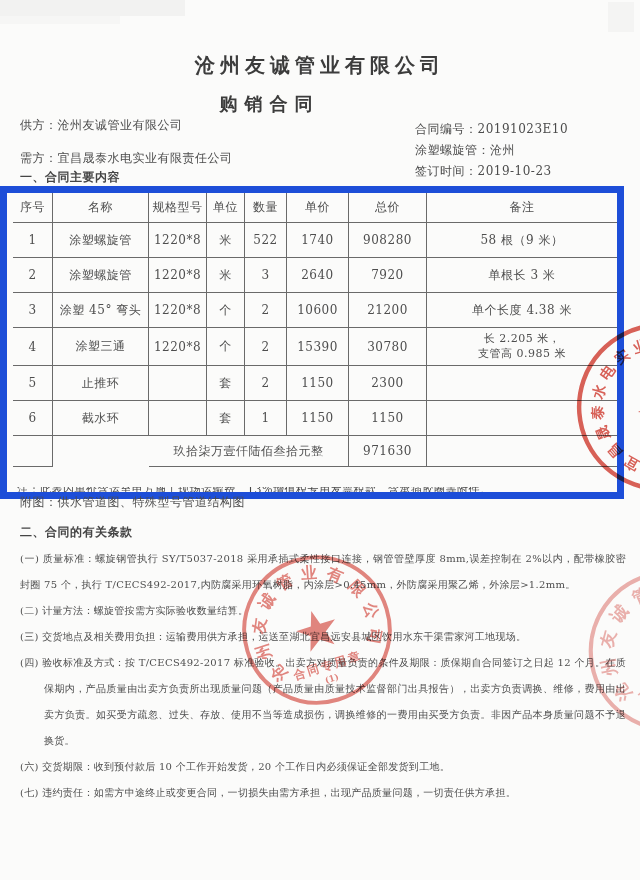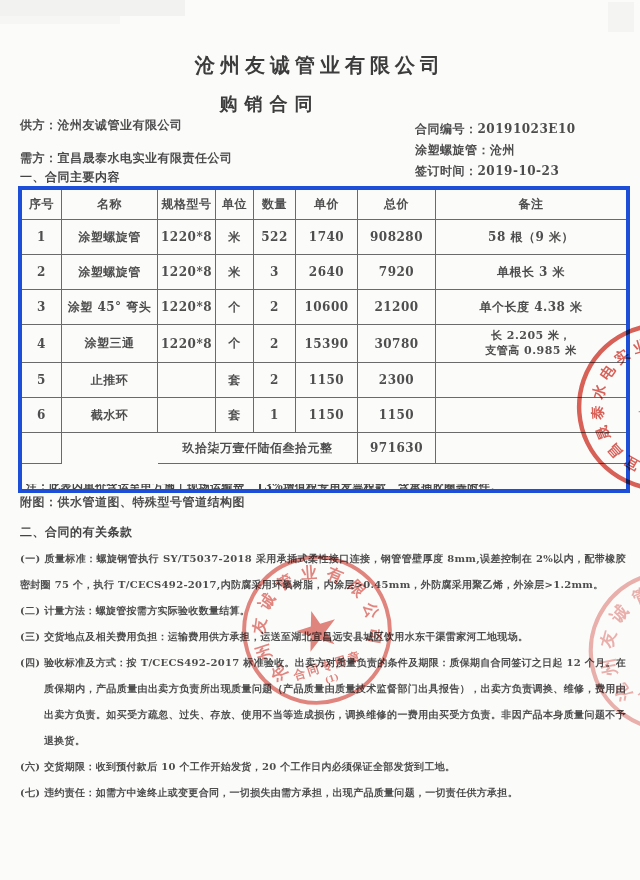--- a/index.html
+++ b/index.html
@@ -2,21 +2,21 @@
 <html><head>
 <meta charset="utf-8">
 <style>
   html,body{margin:0;padding:0;}
   body{
     width:640px;height:880px;position:relative;overflow:hidden;
     background:#fbfbfa;
     font-family:"DejaVu Serif","Liberation Serif",serif;
     color:#4a4a4a;
   }
-  .abs{position:absolute;font-weight:bold;}
+  .abs{position:absolute;}
   
   .smudge-top{left:0;top:0;width:185px;height:16px;background:#f0f0ef;opacity:.8;}
   .smudge-top2{left:0;top:16px;width:120px;height:8px;background:#f3f3f2;opacity:.7;}
   .smudge-tr{left:608px;top:2px;width:26px;height:30px;background:#f2f2f1;opacity:.8;}
 
   .page-title{left:0;top:52px;width:640px;text-align:center;
     font-size:20px;letter-spacing:5px;font-weight:600;color:#3c3c3c;}
   .page-subtitle{left:0;top:92px;width:539px;text-align:center;
     font-size:18px;letter-spacing:7px;font-weight:600;color:#3c3c3c;}
 
@@ -25,27 +25,28 @@
   .buyer-line{left:20px;top:150px;}
   .right-info{left:415px;top:119px;line-height:21px;}
 
   .section-heading{font-size:12px;font-weight:600;color:#454545;letter-spacing:.5px;}
   .section-1{left:20px;top:169px;}
   .section-2{left:20px;top:524px;}
   .attachment-line{left:20px;top:494px;font-size:12px;color:#4c4c4c;letter-spacing:.5px;}
 
   
   .items-table{
-    left:18px;top:186px;width:604px;
+    left:0;top:186px;width:604px;
     display:grid;
     grid-template-columns:40px 96px 58px 38px 42px 62px 78px auto;
     grid-template-rows:30px 35px 35px 35px 38px 35px 35px 31px 25px;
-    border:4px solid #1d4ed8;
+    border:7px solid #1d4ed8;
     font-size:12px;color:#4e4e4e;
     background:rgba(255,255,255,.0);
+    padding-left:6px;
   }
   .tcell{
     border-right:1px solid #6a6a6a;border-bottom:1px solid #6a6a6a;
     display:flex;align-items:center;justify-content:center;
     text-align:center;letter-spacing:.5px;overflow:hidden;
   }
   .tcell.c8{border-right:none;}
   .tcell.remark-multiline{white-space:pre-line;font-size:11px;line-height:1.35;}
   .total-words{grid-column:3/7;}
   .note-cell{

